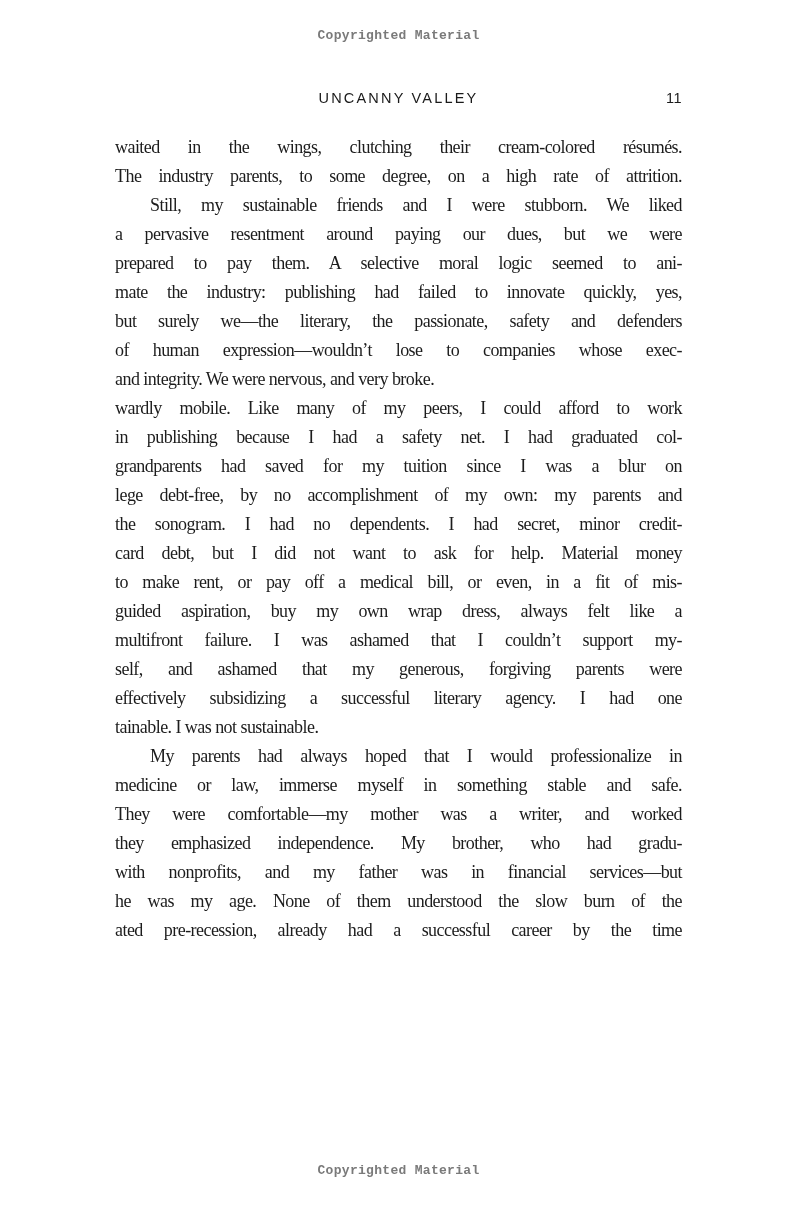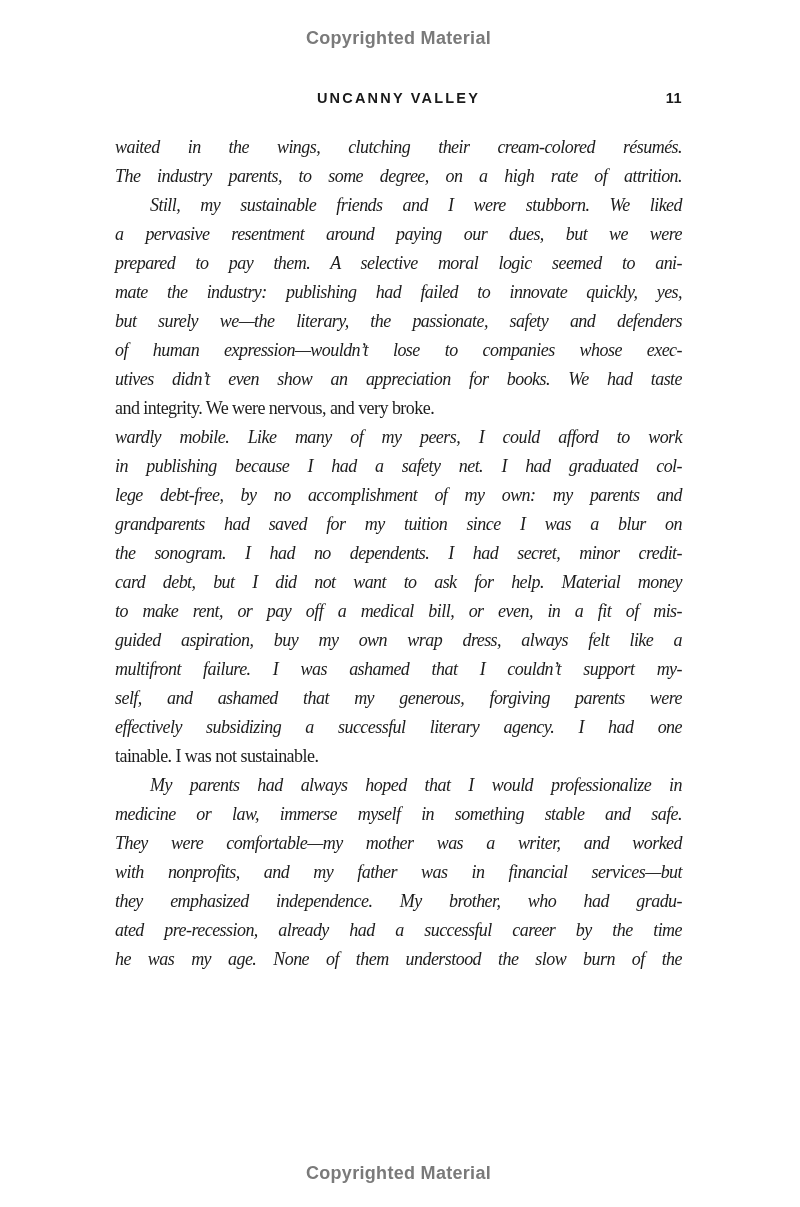--- a/index.html
+++ b/index.html
@@ -14,38 +14,38 @@
     height: 1207px;
     background: #ffffff;
     overflow: hidden;
     font-family: "Liberation Serif", serif;
   }
   .copyright-notice {
     position: absolute;
     left: 115px;
     width: 567px;
     text-align: center;
-    font-family: Liberation Sans, sans-serif;
+    font-family: Liberation Mono, monospace;
     font-weight: 700;
-    font-size: 18px;
+    font-size: 13px;
     letter-spacing: 0.3px;
     color: #7a7a7a;
   }
   .copyright-notice.top { top: 28px; }
   .copyright-notice.bottom { top: 1163px; }
 
   .running-header {
     position: absolute;
     top: 89px;
     left: 115px;
     width: 567px;
     text-align: center;
     font-family: "Liberation Sans", sans-serif;
     font-size: 14.5px;
-    font-weight: 700;
+    font-weight: 400;
     letter-spacing: 2.2px;
     color: #1a1a1a;
     line-height: 18px;
   }
   .running-header .page-number {
     position: absolute;
     right: 0;
     top: 0;
     letter-spacing: 0.5px;
   }
@@ -62,21 +62,20 @@
     color: #1c1c1c;
   }
   .para { margin: 0; }
   .line {
     white-space: normal;
     text-align: left;
   }
   .line.just {
     text-align: justify;
     text-align-last: justify;
-    font-style: italic;
   }
   .line.first {
     text-indent: 35px;
   }
 </style>
 </head>
 <body>
 
 <div class="page">
 
@@ -92,43 +91,42 @@
         <div class="line just">waited in the wings, clutching their cream-colored résumés.</div>
         <div class="line just">The industry parents, to some degree, on a high rate of attrition.</div>
       </div>
       <div class="para">
         <div class="line just first">Still, my sustainable friends and I were stubborn. We liked</div>
         <div class="line just">a pervasive resentment around paying our dues, but we were</div>
         <div class="line just">prepared to pay them. A selective moral logic seemed to ani-</div>
         <div class="line just">mate the industry: publishing had failed to innovate quickly, yes,</div>
         <div class="line just">but surely we—the literary, the passionate, safety and defenders</div>
         <div class="line just">of human expression—wouldn’t lose to companies whose exec-</div>
-        <div class="line just">utives didn’t even show an appreciation for books. We had taste</div>
         <div class="line">and integrity. We were nervous, and very broke.</div>
       </div>
       <div class="para">
         <div class="line just">wardly mobile. Like many of my peers, I could afford to work</div>
         <div class="line just">in publishing because I had a safety net. I had graduated col-</div>
+        <div class="line just">grandparents had saved for my tuition since I was a blur on</div>
         <div class="line just">lege debt-free, by no accomplishment of my own: my parents and</div>
-        <div class="line just">grandparents had saved for my tuition since I was a blur on</div>
         <div class="line just">the sonogram. I had no dependents. I had secret, minor credit-</div>
         <div class="line just">card debt, but I did not want to ask for help. Material money</div>
         <div class="line just">to make rent, or pay off a medical bill, or even, in a fit of mis-</div>
         <div class="line just">guided aspiration, buy my own wrap dress, always felt like a</div>
         <div class="line just">multifront failure. I was ashamed that I couldn’t support my-</div>
         <div class="line just">self, and ashamed that my generous, forgiving parents were</div>
         <div class="line just">effectively subsidizing a successful literary agency. I had one</div>
         <div class="line">tainable. I was not sustainable.</div>
       </div>
       <div class="para">
         <div class="line just first">My parents had always hoped that I would professionalize in</div>
         <div class="line just">medicine or law, immerse myself in something stable and safe.</div>
         <div class="line just">They were comfortable—my mother was a writer, and worked</div>
+        <div class="line just">they emphasized independence. My brother, who had gradu-</div>
         <div class="line just">with nonprofits, and my father was in financial services—but</div>
-        <div class="line just">they emphasized independence. My brother, who had gradu-</div>
+        <div class="line just">he was my age. None of them understood the slow burn of the</div>
         <div class="line just">ated pre-recession, already had a successful career by the time</div>
-        <div class="line just">he was my age. None of them understood the slow burn of the</div>
       </div>
     </div>
 
   <div class="copyright-notice bottom">Copyrighted Material</div>
 
 </div>
 
 </body></html>

